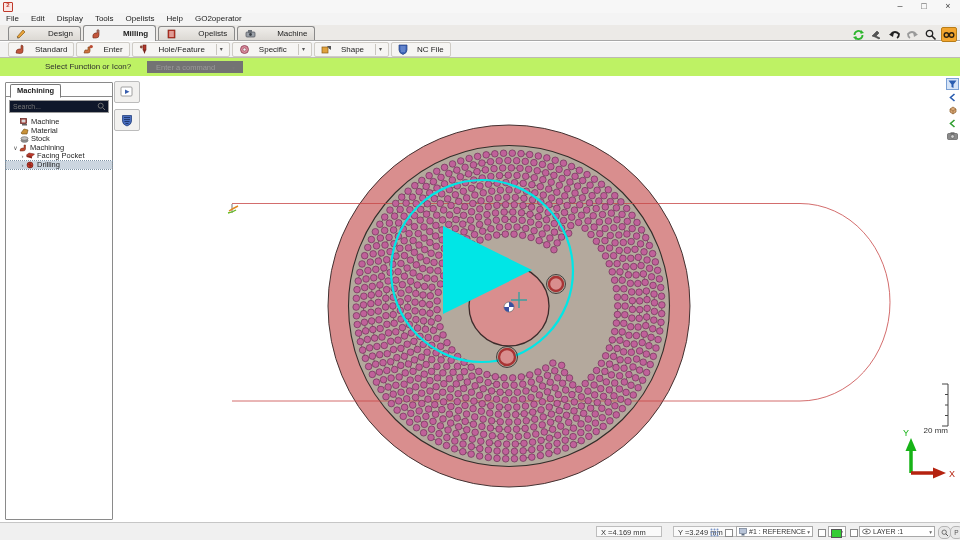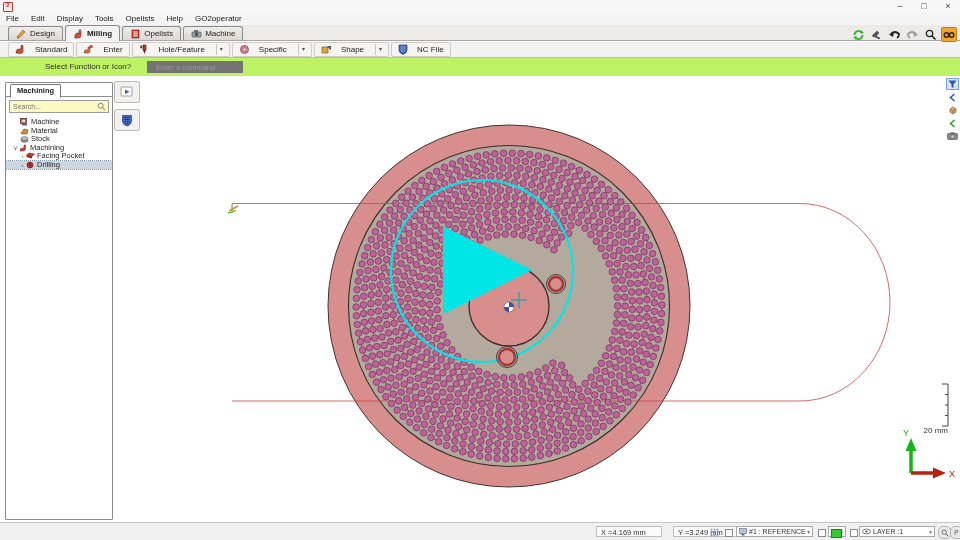--- a/index.html
+++ b/index.html
@@ -10,21 +10,21 @@
   #titlebar{left:0;top:0;width:960px;height:13px;background:#f7f7f7;display:flex;align-items:center;font-size:8px}
   #appicon{width:8px;height:8px;margin:0 4px 0 3px;border:1.5px solid #c0392b;border-radius:1px;
            color:#c0392b;font-size:6px;line-height:5px;text-align:center;font-weight:bold;background:#fbe7e5}
   #wincontrols{margin-left:auto;display:flex;gap:0}
   .winbtn{width:24px;text-align:center;font-size:9px;color:#444;line-height:13px}
   
   #menubar{left:0;top:13px;width:960px;height:12px;background:#f4f4f4;display:flex;align-items:center;font-size:8px}
   .menuitem{padding:0 6px;line-height:12px;color:#222}
   
   #tabstrip{left:0;top:25px;width:960px;height:16px;background:#eceae7;border-bottom:1px solid #a8a8a8;display:flex;align-items:flex-end;padding-left:8px;box-sizing:border-box}
-  .tab{display:inline-flex;align-items:center;gap:3px;height:13px;padding:0 7px;font-size:8px;
+  .tab{display:inline-flex;align-items:center;gap:21px;height:13px;padding:0 7px;font-size:8px;
        border:1px solid #8a8a8a;border-bottom:none;border-radius:3px 3px 0 0;background:linear-gradient(#efedea,#dcd9d4);margin-right:2px;color:#222}
   .tab.active{height:15px;background:#f2f2f2;font-weight:bold;margin-bottom:-1px;z-index:2;position:relative}
   
   #toolbar{left:0;top:42px;width:960px;height:16px;background:#f2f2f2;border-bottom:1px solid #bdbab4;display:flex;align-items:center;padding-left:8px;box-sizing:border-box}
   .tbtn{display:inline-flex;align-items:center;gap:9px;height:13px;padding:0 6px;margin-right:2px;font-size:8px;
         border:1px solid #cfccc6;border-radius:2px;background:#f6f5f3;color:#222}
   .tbtn .dd{font-size:6px;color:#555;margin-left:2px;border-left:1px solid #c9c6c0;padding-left:3px;line-height:11px}
   
   #cmdrow{left:0;top:58px;width:960px;height:18px;background:#bef264;border-bottom:1px solid #b3b0a8}
   #cmdlabel{left:45px;top:0;line-height:18px;font-size:8px;color:#2e2e2e}
@@ -37,21 +37,21 @@
   .ticon{width:14px;height:13px;display:flex;align-items:center;justify-content:center}
   .ticon.orange{background:#f2a52e;border:1px solid #b87d18;border-radius:2px}
   
   #main{left:0;top:76px;width:960px;height:446px;background:#fff}
   #canvas-svg{left:0;top:0}
   
   #leftpanel{left:5px;top:6px;width:106px;height:436px;background:#fff;border:1px solid #8a8a8a;border-radius:1px;z-index:3;font-size:7.5px}
   #panelhead{height:13px;border-bottom:1px solid #8a8a8a;position:relative}
   #paneltab{position:absolute;left:4px;top:1px;height:12px;line-height:12px;padding:0 6px;border:1px solid #777;border-bottom:1px solid #fff;
             border-radius:2px 2px 0 0;background:#fff;font-weight:bold;font-size:7.5px}
-  #searchbox{margin:3px 3px 2px 3px;height:11px;border:1px solid #9b9b9b;display:flex;align-items:center;background:#fef9c3}
+  #searchbox{margin:3px 3px 2px 3px;height:11px;border:1px solid #9b9b9b;display:flex;align-items:center;background:#0f172a}
   #searchbox input{border:none;outline:none;flex:1;font-size:7px;padding:0 0 0 3px;color:#888;font-family:"Liberation Sans",sans-serif;min-width:0;background:transparent}
   #tree{padding-top:3px}
   .trow{display:flex;align-items:center;height:8.5px;line-height:8.5px;color:#1e1e1e;white-space:nowrap}
   .trow .exp{width:7px;text-align:center;font-size:6px;color:#555}
   .trow .ticn{width:9px;height:8px;margin-right:2px;flex:0 0 9px}
   .trow.root{padding-left:14px}
   .trow.parent{padding-left:6px}
   .trow.child{padding-left:13px}
   .trow.selected{background:#ccd6e0;outline:1px dotted #7e93a6}
   

